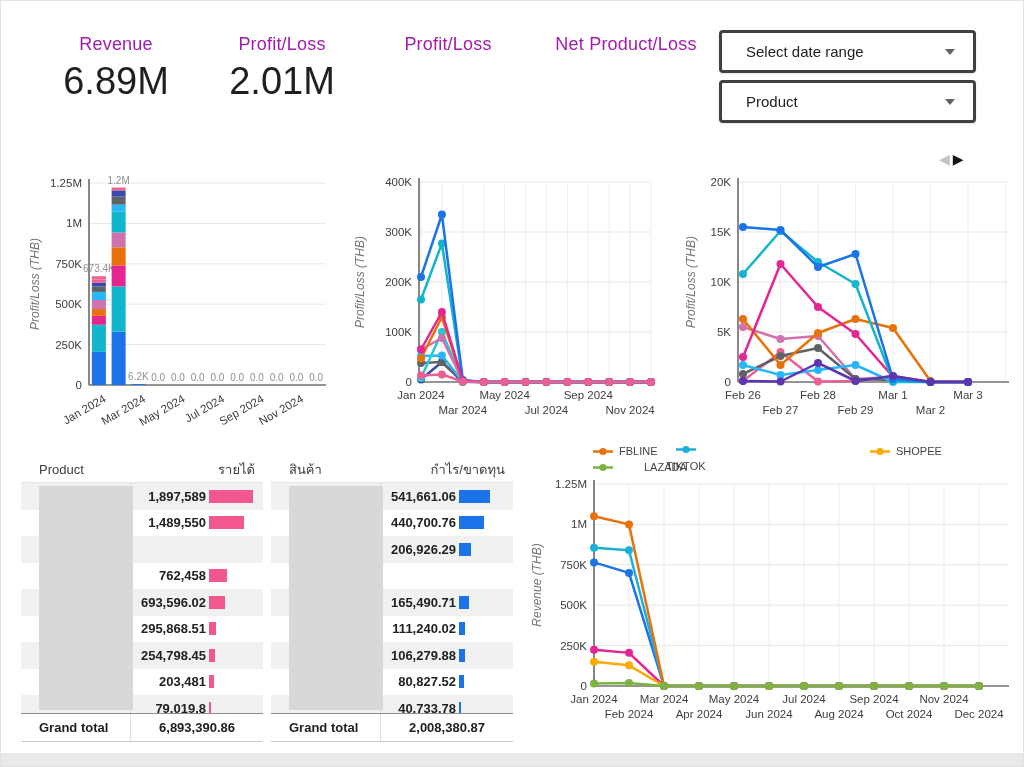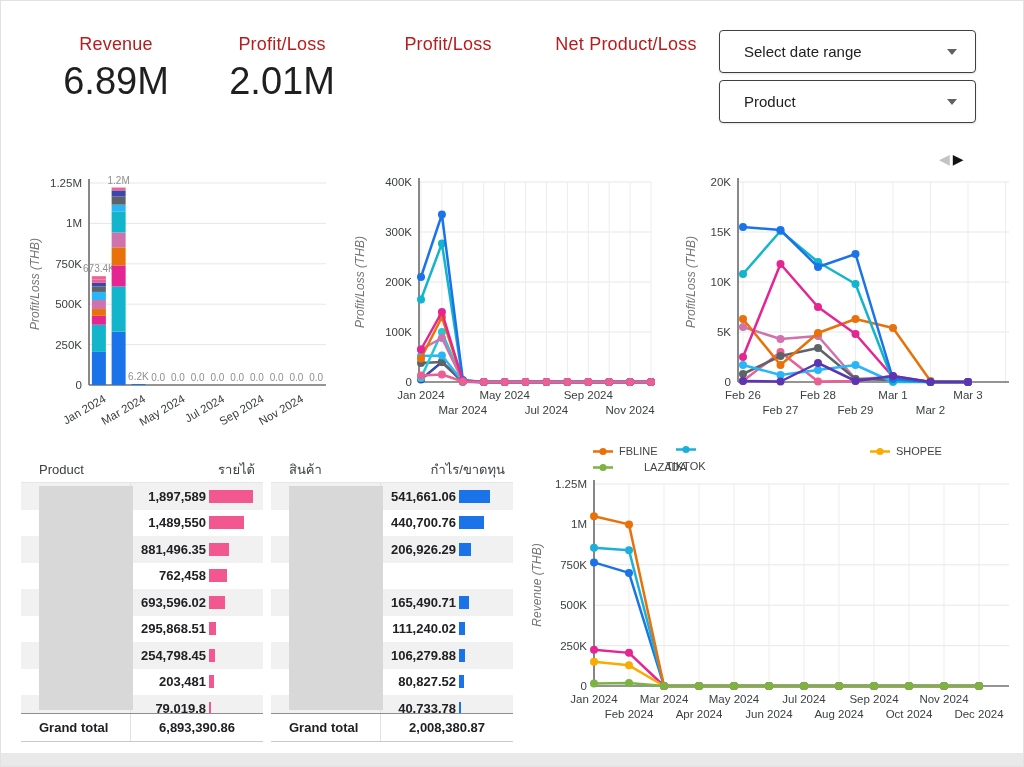--- a/index.html
+++ b/index.html
@@ -1,21 +1,21 @@
 <!DOCTYPE html>
 <html><head>
 <meta charset="utf-8">
 <style>
   html,body{margin:0;padding:0;background:#fff;}
   body{font-family:"Liberation Sans",sans-serif;}
   .page{position:relative;width:1024px;height:767px;background:#fff;border:1px solid #e2e2e2;box-sizing:border-box;overflow:hidden;}
   .scorecard{position:absolute;top:33px;text-align:center;}
-  .sc-label{font-size:18px;color:#b91c1c;letter-spacing:.2px;text-align:center;}
+  .sc-label{font-size:18px;color:#a21caf;letter-spacing:.2px;text-align:center;}
   .sc-value{font-size:38px;color:#1f1f1f;margin-top:5px;}
-  .filter-box{position:absolute;left:718px;width:257px;height:43px;background:#fff;border:1px solid #404040;border-radius:4px;box-shadow:0 1px 2px rgba(60,64,67,.15);display:flex;align-items:center;cursor:pointer;box-sizing:border-box;}
+  .filter-box{position:absolute;left:718px;width:257px;height:43px;background:#fff;border:3px solid #404040;border-radius:4px;box-shadow:0 1px 2px rgba(60,64,67,.15);display:flex;align-items:center;cursor:pointer;box-sizing:border-box;}
   .filter-label{font-size:15px;color:#202124;padding-left:24px;flex:1;}
   .caret{width:0;height:0;border-left:5px solid transparent;border-right:5px solid transparent;border-top:6px solid #5f6368;margin-right:18px;}
   .chart-box{position:absolute;}
   svg{font-family:"Liberation Sans",sans-serif;display:block;}
   .pager{position:absolute;left:938px;top:151px;font-size:14px;display:flex;gap:3px;line-height:1;}
   .pager .prev{color:#c3c3c3;cursor:pointer;}
   .pager .next{color:#141414;cursor:pointer;}
   .ptable{position:absolute;top:455px;width:242px;font-size:13px;color:#202124;}
   .t-header{display:flex;justify-content:space-between;height:26px;align-items:center;color:#3c4043;}
   .t-header .h-left{padding-left:18px;}
@@ -414,24 +414,20 @@
         </div>
         <div class="t-row">
           <div class="t-name"></div>
           <div class="t-val">
             <span class="t-num">1,489,550</span>
             <span class="t-bar" style="width:34.5px;background:#f2578f"></span>
           </div>
         </div>
         <div class="t-row alt">
           <div class="t-name"></div>
-          <div class="t-val">
-            <span class="t-num">881,496.35</span>
-            <span class="t-bar" style="width:20.4px;background:#f2578f"></span>
-          </div>
         </div>
         <div class="t-row">
           <div class="t-name"></div>
           <div class="t-val">
             <span class="t-num">762,458</span>
             <span class="t-bar" style="width:17.7px;background:#f2578f"></span>
           </div>
         </div>
         <div class="t-row alt">
           <div class="t-name"></div>

